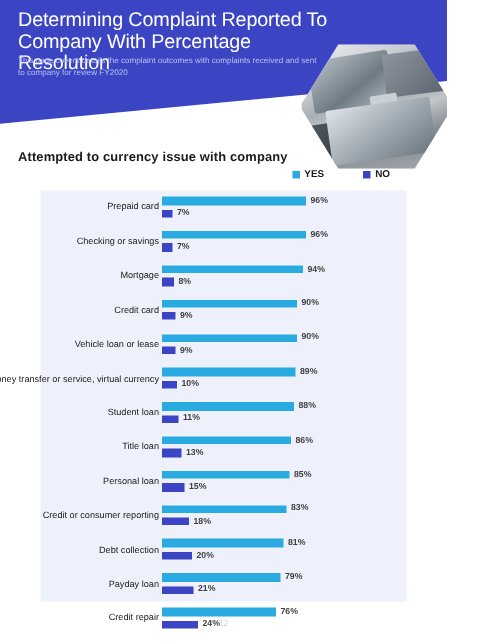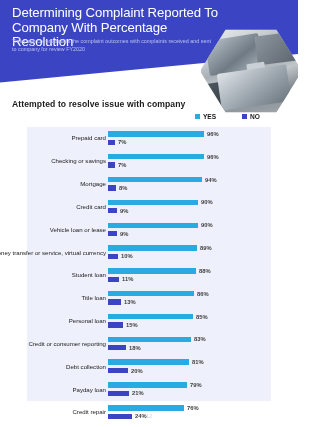--- a/index.html
+++ b/index.html
@@ -137,21 +137,21 @@
   <div class="header-title">Determining Complaint Reported To Company With Percentage Resolution</div>
   <div class="header-sub">This page covers details the complaint outcomes with complaints received and sent to company for review FY2020</div>
   <div class="header-wedge"></div>
 </div>
 <div class="hex-photo">
   <span class="hex-chip-a"></span>
   <span class="hex-chip-b"></span>
   <span class="hex-chip-c"></span>
 </div>
 
-<div class="chart-title">Attempted to resolve  issue with company</div>
+<div class="chart-title">Attempted to currency  issue with company</div>
 
 <div class="legend">
   <div class="legend-item">
     <span class="legend-swatch" style="background:#29ABE2"></span>
     <span class="legend-label">YES</span>
   </div>
   <div class="legend-item">
     <span class="legend-swatch" style="background:#3B45C4"></span>
     <span class="legend-label">NO</span>
   </div>

